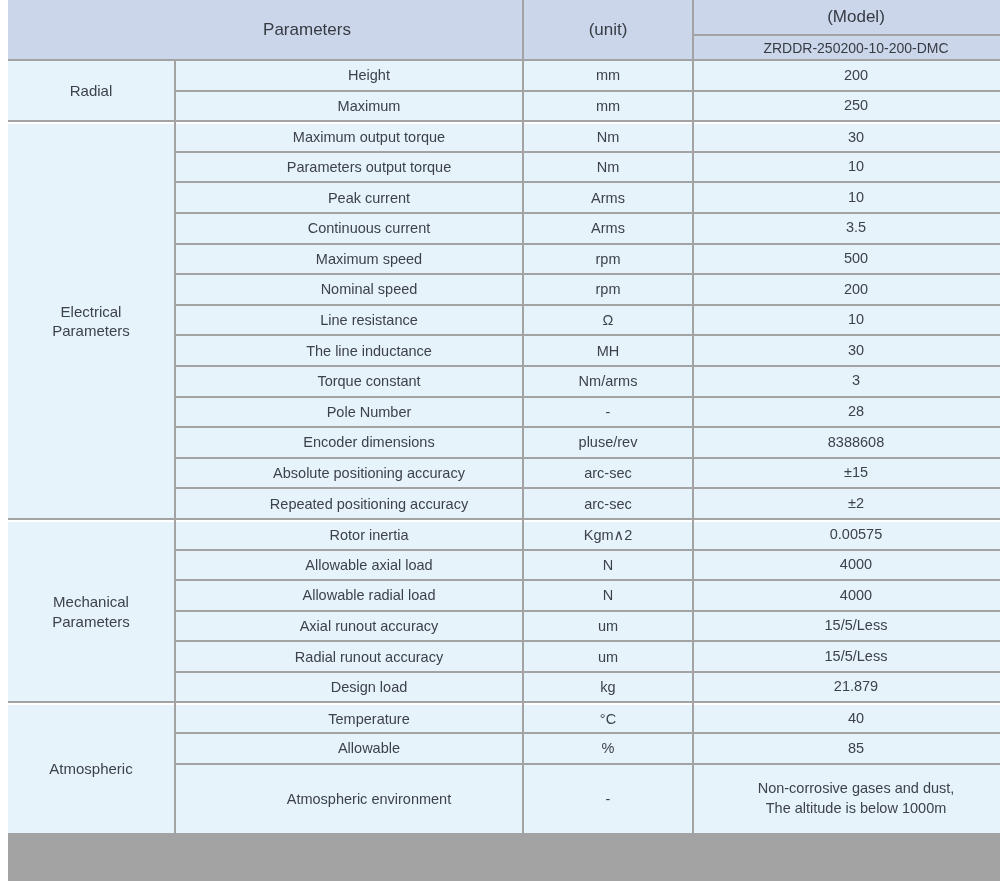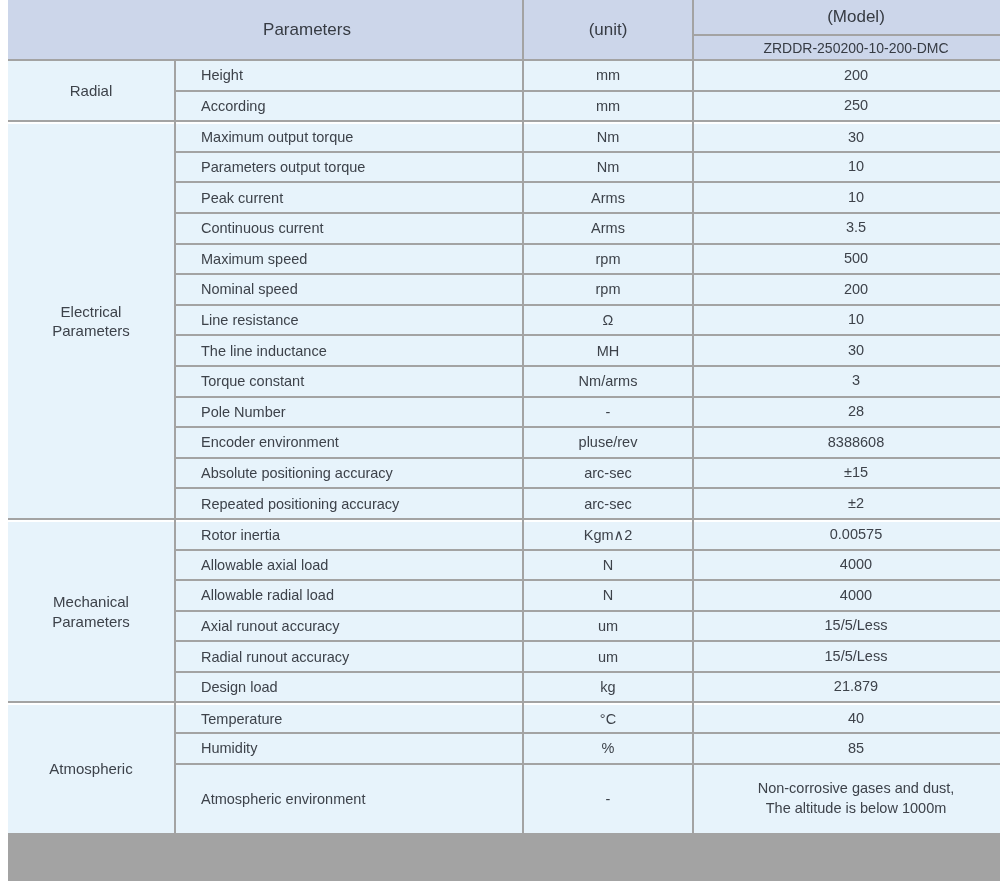--- a/index.html
+++ b/index.html
@@ -37,21 +37,21 @@
   
   td {
     background: #e7f3fb;
     font-size: 14.5px;
     color: #3d424a;
     height: 28.6px;
     text-align: center;
     vertical-align: middle;
     padding: 0;
   }
-  td.param-cell { text-align: left; padding-left: 25px; }
+  td.param-cell { text-align: center; padding-left: 40px; }
   td.group-cell { font-size: 15px; }
   .group-label { display: inline-block; max-width: 112px; line-height: 1.3; }
 
   tr.group-start > td { border-top: 2px solid #ffffff; }
   tr.tall td { height: 68px; }
   td.value-cell { white-space: pre-line; line-height: 1.35; }
 
   .footnote {
     margin-top: 10px;
     padding-left: 2px;
@@ -83,21 +83,21 @@
       </tr>
     </thead>
     <tbody id="table-body">
         <tr>
           <td class="group-cell" rowspan="2"><span class="group-label">Radial</span></td>
           <td class="param-cell">Height</td>
           <td class="unit-cell">mm</td>
           <td class="value-cell">200</td>
         </tr>
         <tr>
-          <td class="param-cell">According</td>
+          <td class="param-cell">Maximum</td>
           <td class="unit-cell">mm</td>
           <td class="value-cell">250</td>
         </tr>
         <tr class="group-start">
           <td class="group-cell" rowspan="13"><span class="group-label">Electrical Parameters</span></td>
           <td class="param-cell">Maximum output torque</td>
           <td class="unit-cell">Nm</td>
           <td class="value-cell">30</td>
         </tr>
         <tr>
@@ -139,21 +139,21 @@
           <td class="param-cell">Torque constant</td>
           <td class="unit-cell">Nm/arms</td>
           <td class="value-cell">3</td>
         </tr>
         <tr>
           <td class="param-cell">Pole Number</td>
           <td class="unit-cell">-</td>
           <td class="value-cell">28</td>
         </tr>
         <tr>
-          <td class="param-cell">Encoder environment</td>
+          <td class="param-cell">Encoder dimensions</td>
           <td class="unit-cell">pluse/rev</td>
           <td class="value-cell">8388608</td>
         </tr>
         <tr>
           <td class="param-cell">Absolute positioning accuracy</td>
           <td class="unit-cell">arc-sec</td>
           <td class="value-cell">±15</td>
         </tr>
         <tr>
           <td class="param-cell">Repeated positioning accuracy</td>
@@ -191,21 +191,21 @@
           <td class="unit-cell">kg</td>
           <td class="value-cell">21.879</td>
         </tr>
         <tr class="group-start">
           <td class="group-cell" rowspan="3"><span class="group-label">Atmospheric</span></td>
           <td class="param-cell">Temperature</td>
           <td class="unit-cell">°C</td>
           <td class="value-cell">40</td>
         </tr>
         <tr>
-          <td class="param-cell">Humidity</td>
+          <td class="param-cell">Allowable</td>
           <td class="unit-cell">%</td>
           <td class="value-cell">85</td>
         </tr>
         <tr class="tall">
           <td class="param-cell">Atmospheric environment</td>
           <td class="unit-cell">-</td>
           <td class="value-cell">Non-corrosive gases and dust,
 The altitude is below 1000m</td>
         </tr>
       </tbody>

